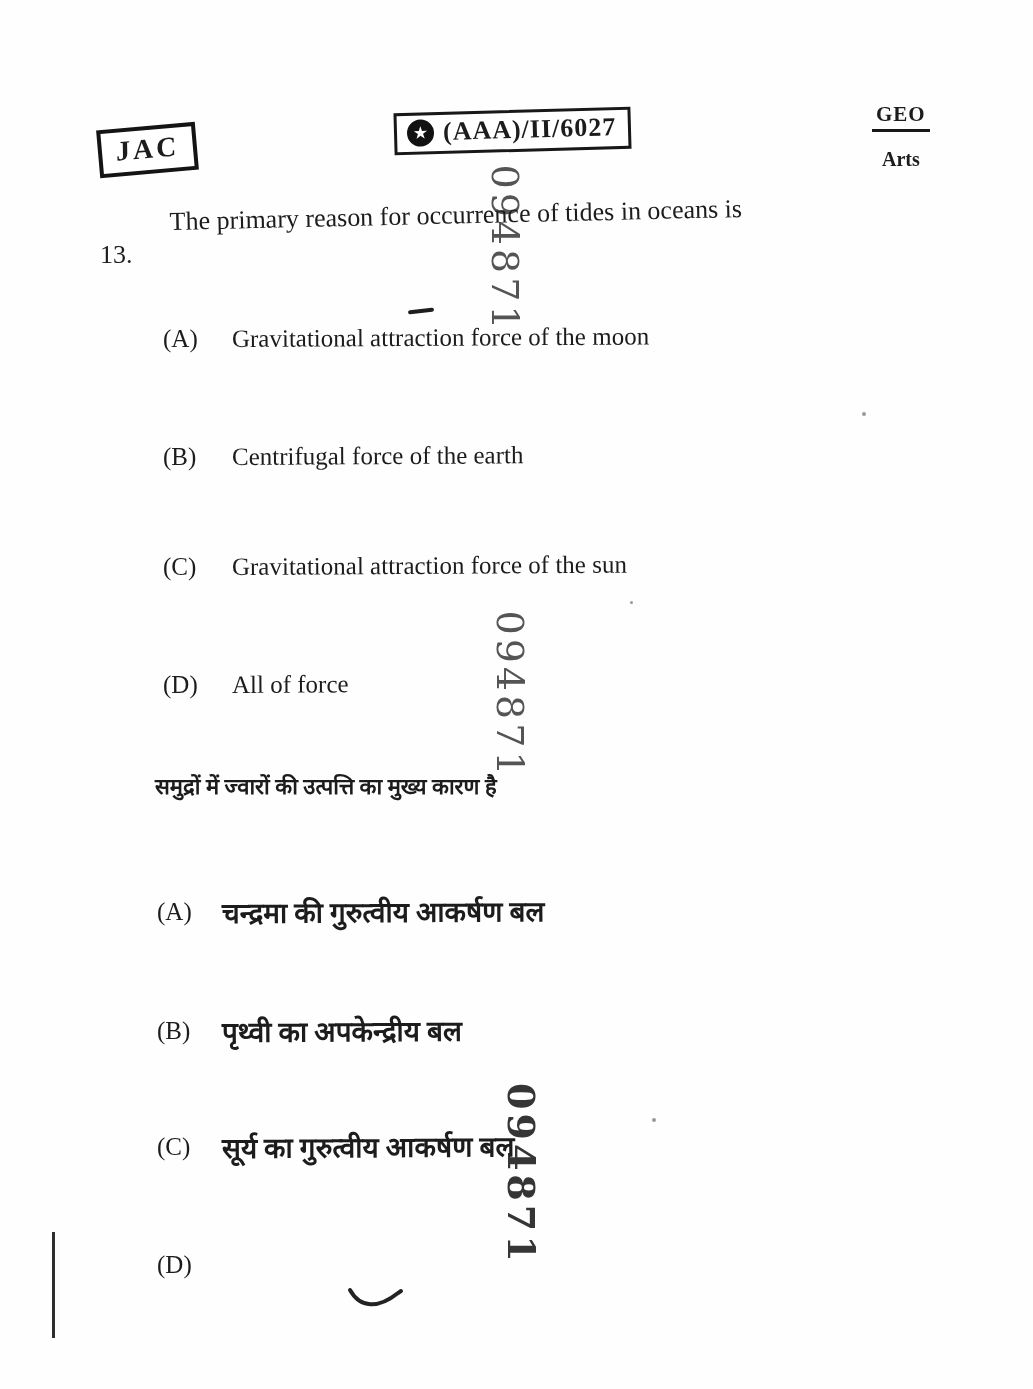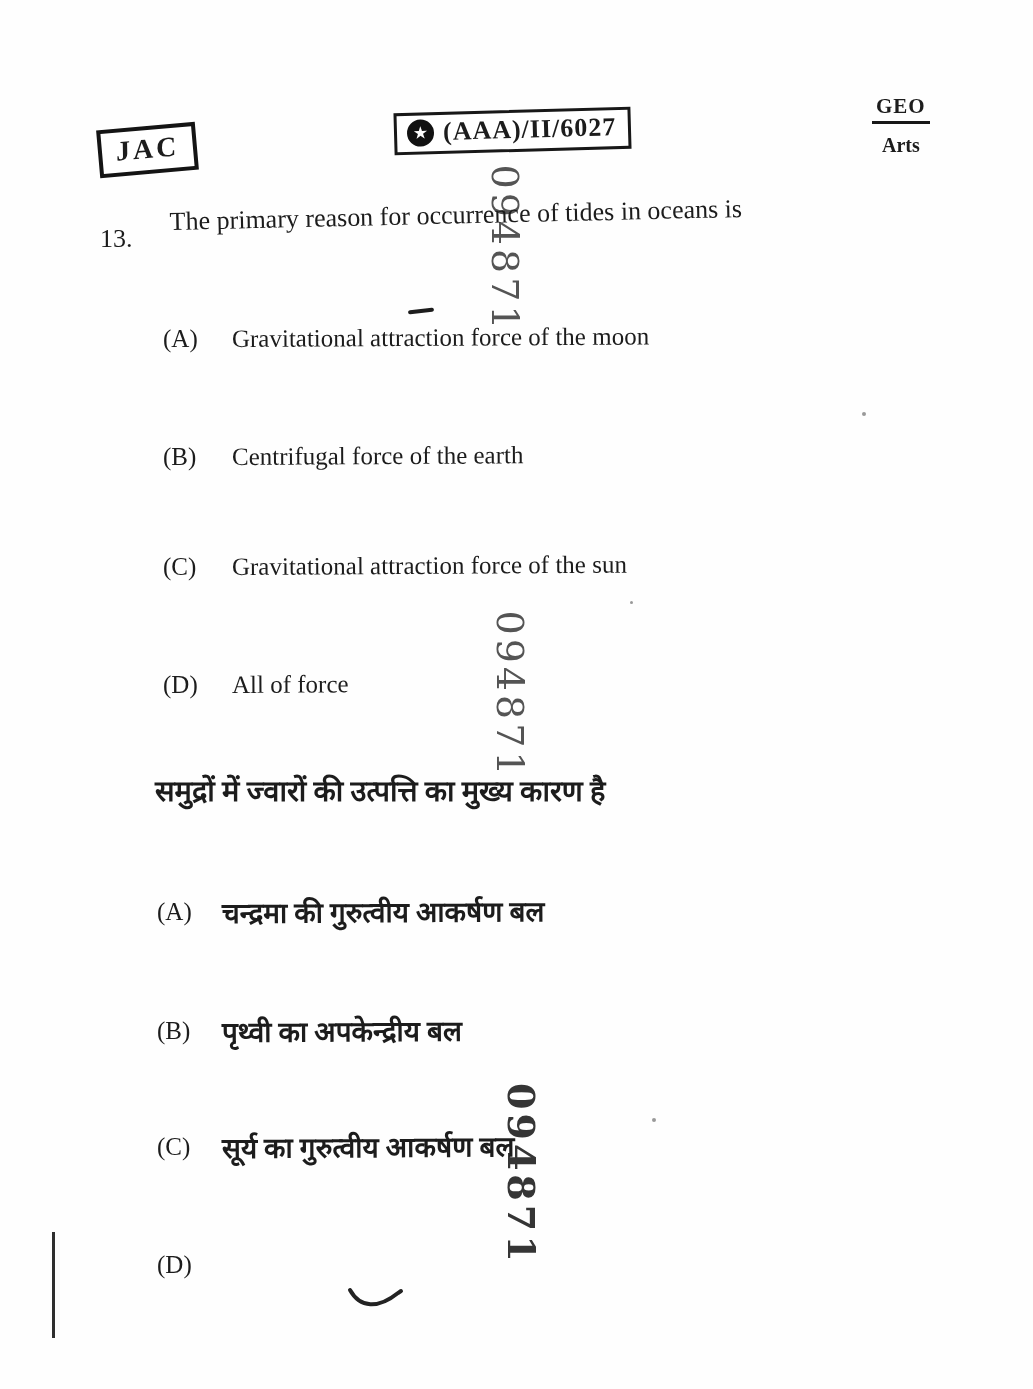--- a/index.html
+++ b/index.html
@@ -40,55 +40,56 @@
     font-size:17px; line-height:1;
   }
   .code-text { font-size:26px; font-weight:bold; letter-spacing:1px; }
   .stream {
     position:absolute; left:872px; top:94px; text-align:center;
   }
   .stream .geo {
     font-size:21px; font-weight:bold; letter-spacing:1px;
     border-bottom:3.5px solid #181818; padding:0 4px 2px 4px;
     display:inline-block;
+    margin-top:8px;
   }
-  .stream .arts { font-size:20px; font-weight:bold; margin-top:10px; }
+  .stream .arts { font-size:20px; font-weight:bold; margin-top:16px; }
 
   
   .wm {
     position:absolute; width:174px; height:44px;
     font-family:"DejaVu Serif", serif;
     font-size:38px; letter-spacing:4px;
     color:#3d3d3d; opacity:0.88;
     transform:rotate(90deg);
     white-space:nowrap; text-align:center;
     z-index:1;
   }
   .wm.bold { font-weight:bold; color:#2b2b2b; opacity:0.95; }
 
   
   .q-number {
-    position:absolute; left:100px; top:224px;
+    position:absolute; left:100px; top:240px;
     font-size:26px; z-index:2;
   }
   .q-text {
     position:absolute; left:170px; top:207px;
     font-size:26px; z-index:2;
     transform:rotate(-1.3deg); transform-origin:left bottom;
     white-space:nowrap;
   }
   .row { position:absolute; left:0; width:100%; height:40px; z-index:2; }
   .row .lbl   { position:absolute; left:163px; font-size:25px; }
   .row .txt   { position:absolute; left:232px; font-size:25px; white-space:nowrap;
                 transform:rotate(-0.35deg); transform-origin:left bottom; }
   .row.hi .lbl { left:157px; transform:translateY(5px); }
   .row.hi .txt { left:222px; font-size:28px; font-weight:600; }
   .hi-question {
     position:absolute; left:155px; top:770px;
-    font-size:29px; font-weight:600; z-index:2; white-space:nowrap;
+    font-size:22px; font-weight:600; z-index:2; white-space:nowrap;
   }
   .d-marker { font-size:20px; margin-left:14px; vertical-align:3px; }
 
   
   .artifact-dash {
     position:absolute; left:408px; top:309px;
     width:26px; height:4px; background:#1d1d1d;
     transform:rotate(-7deg); border-radius:2px; z-index:2;
   }
   .margin-line {

